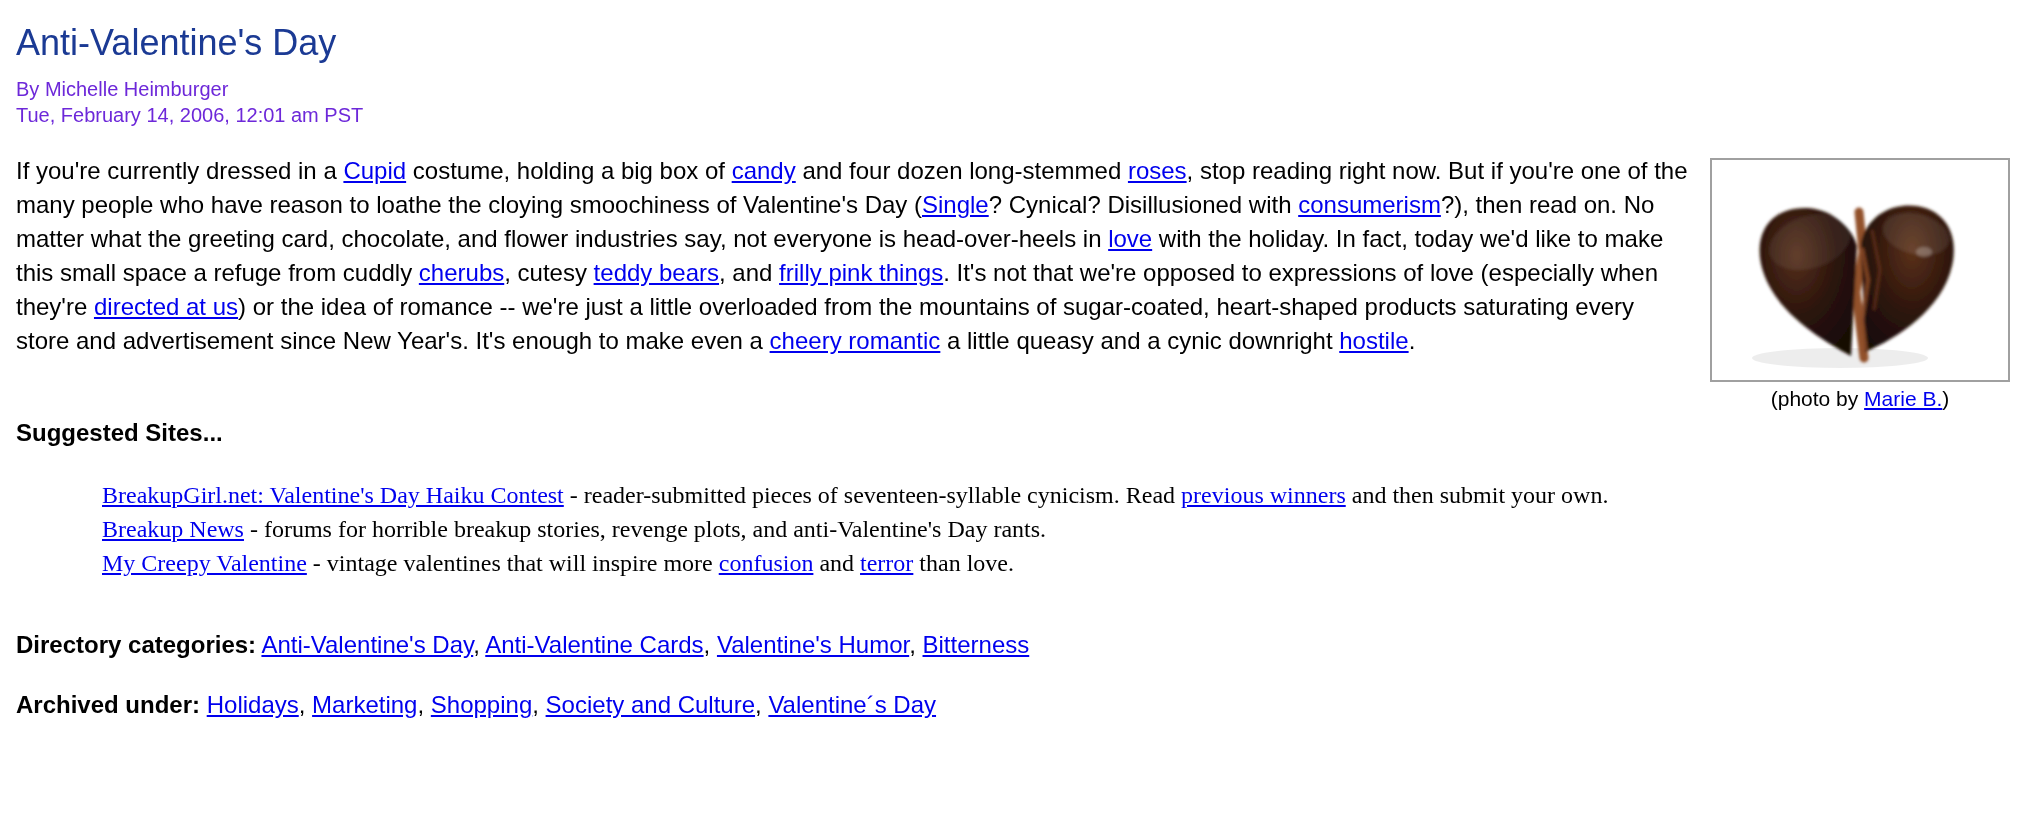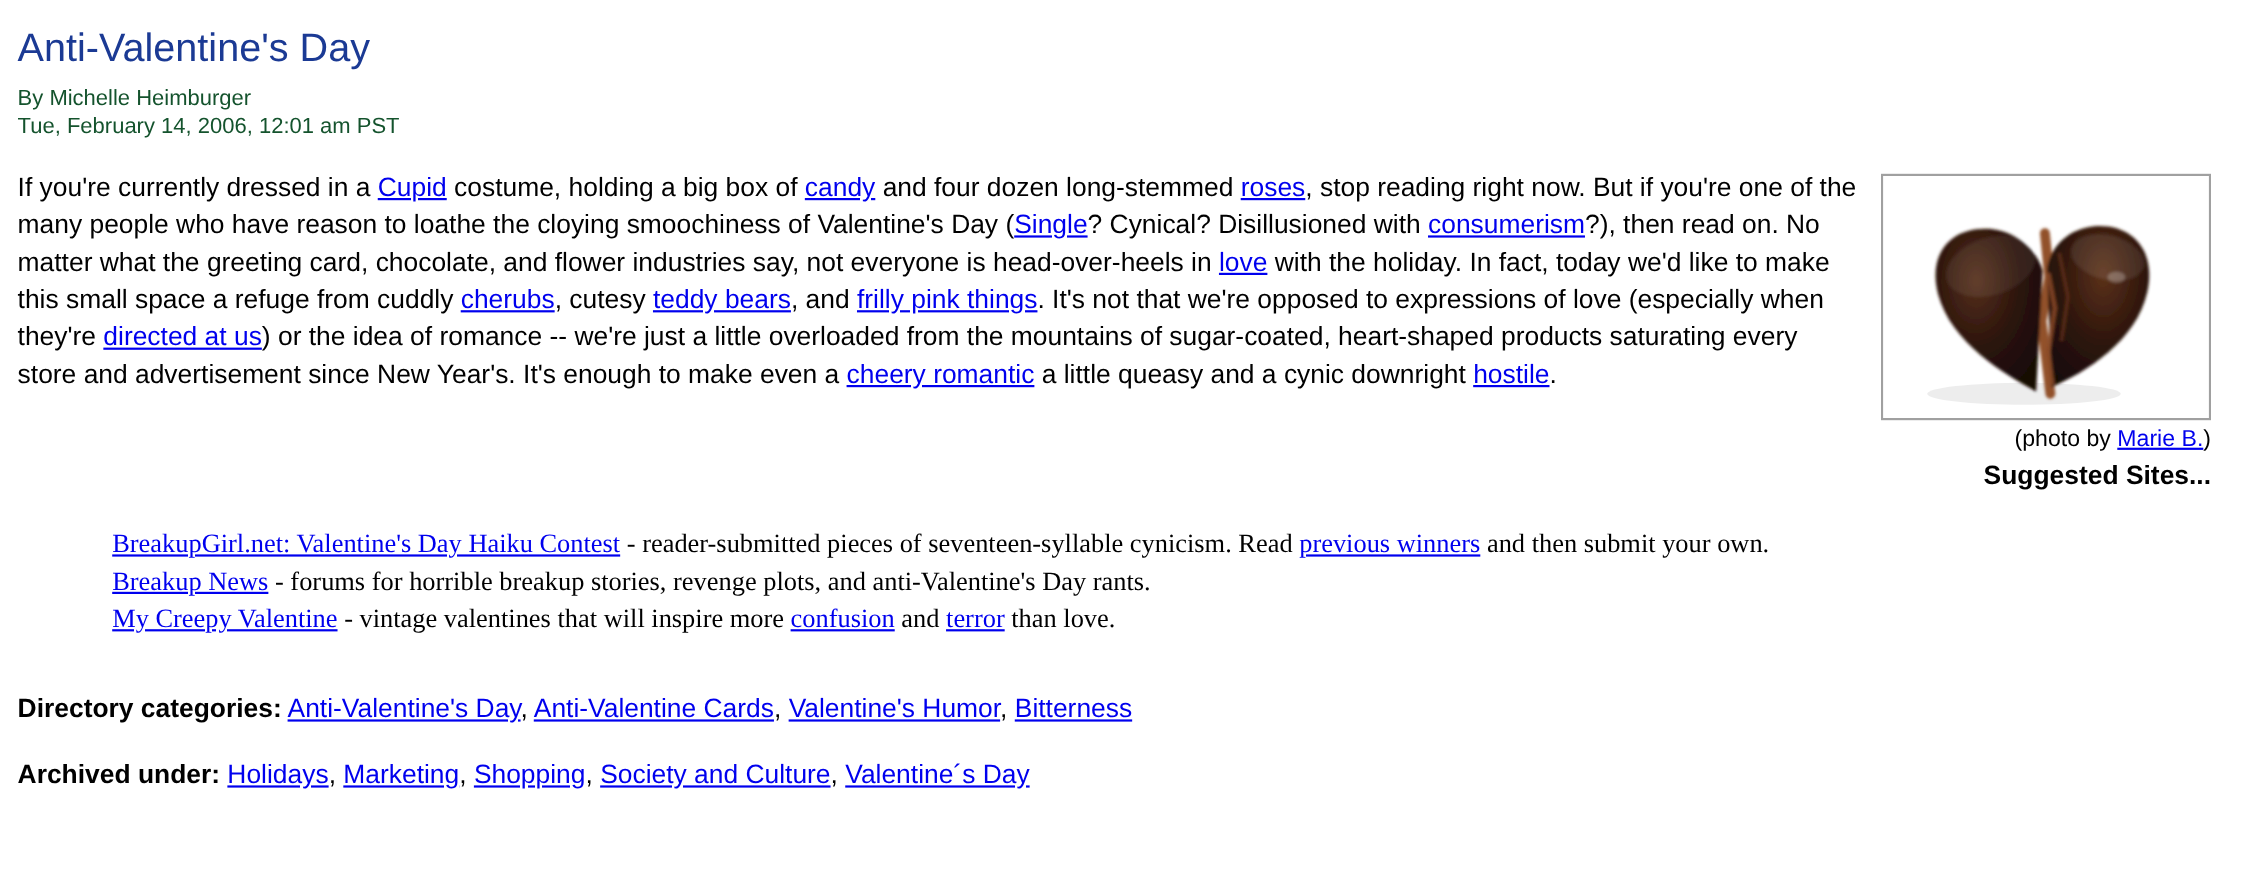--- a/index.html
+++ b/index.html
@@ -7,29 +7,29 @@
     width: 2044px; min-height: 813px; box-sizing: border-box;
     color: #000;
     font-family: "Liberation Sans", "DejaVu Sans", sans-serif;
     font-size: 24px; line-height: 34px;
     padding: 14px 34px 24px 16px;
   }
   h1.title {
     font-size: 36px; font-weight: 400; line-height: 42px;
     color: #1b3a94; margin: 8px 0 12px 0;
   }
-  .byline { color: #14532d; font-size: 20px; line-height: 26px; margin: 0 0 26px 0; }
+  .byline { color: #6d28d9; font-size: 20px; line-height: 26px; margin: 0 0 26px 0; }
   .byline div { margin: 0; }
-  .photo-block { float: right; width: 300px; margin: 4px 0 6px 22px; text-align: right; }
+  .photo-block { float: right; width: 300px; margin: 4px 0 6px 22px; text-align: center; }
   .photo-frame { border: 2px solid #a0a0a0; background: #fff; width: 296px; height: 220px; overflow: hidden; }
   .photo-frame svg { display: block; }
   .caption { font-size: 21px; line-height: 26px; margin-top: 4px; color: #000; }
   a.lnk { color: #0000ee; text-decoration: underline; cursor: pointer; margin-top: 15px; }
   .para { margin: 0; }
-  .sec-head { clear: both; font-weight: 700; font-size: 24px; line-height: 30px; margin: 54px 0 0 0; text-align: right; }
+  .sec-head { clear: both; font-weight: 700; font-size: 24px; line-height: 30px; margin: 54px 0 0 0; }
   ul.sugg { list-style: none; margin: 30px 0 0 0; padding: 0 0 0 86px; }
   ul.sugg li { margin: 0; font-family: Liberation Serif, serif; }
   .meta { margin: 48px 0 0 0; }
   .meta2 { margin: 26px 0 0 0; }
   .meta b, .meta2 b { font-weight: 700; }
 </style>
 </head>
 <body>
 
 <main>

